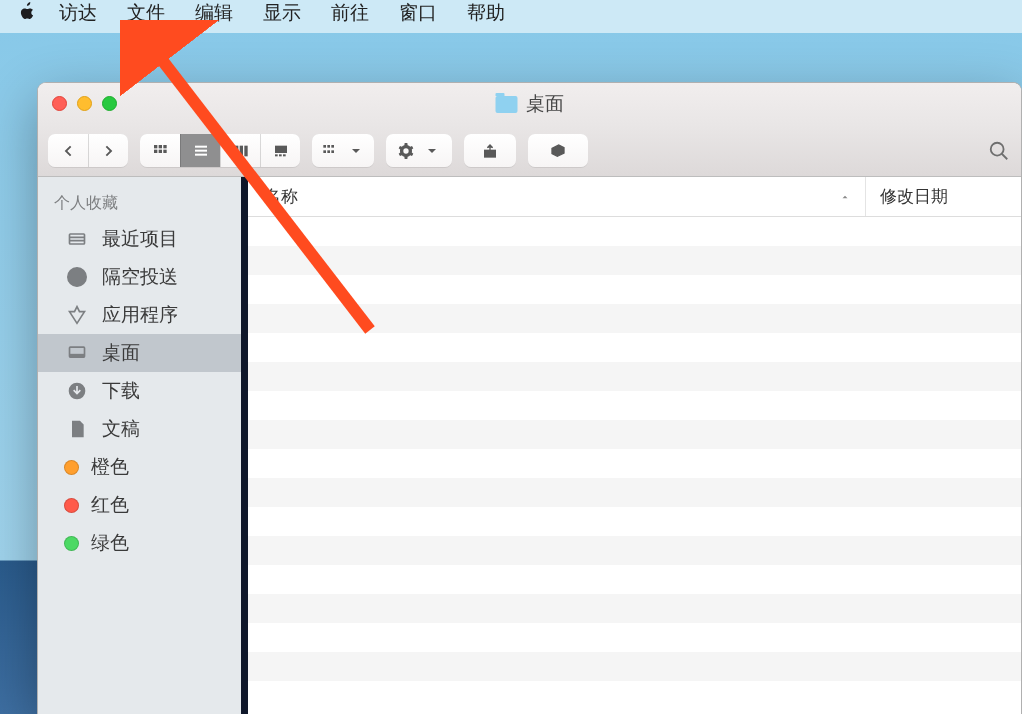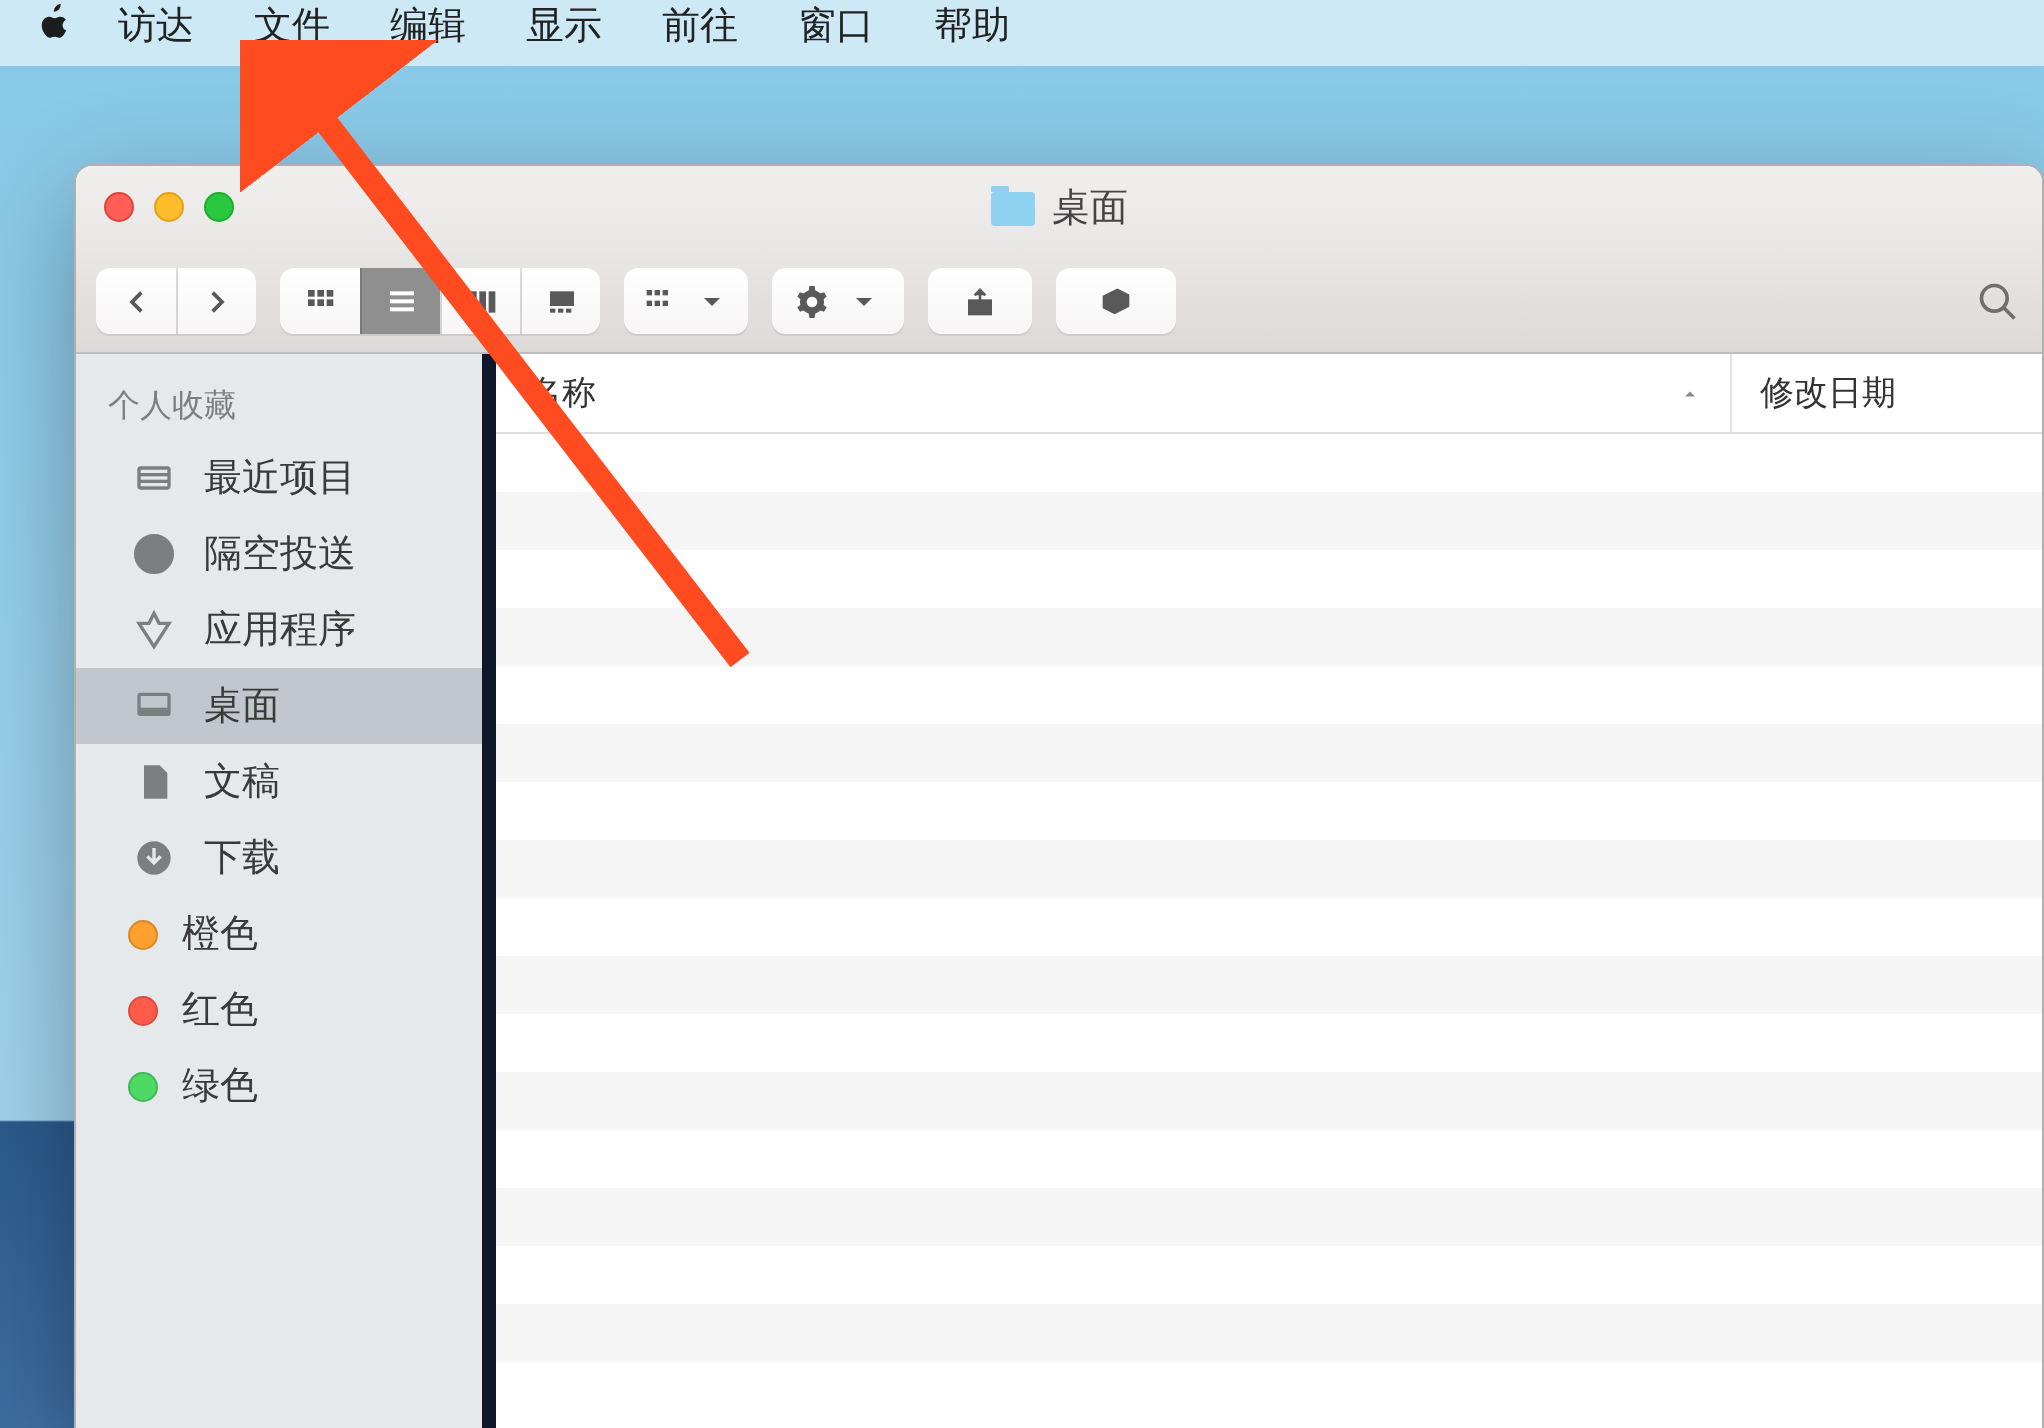--- a/index.html
+++ b/index.html
@@ -241,35 +241,35 @@
         <span class="ico">
             <svg viewBox="0 0 24 24">
               <rect x="3" y="5" width="18" height="12" rx="1" fill="none" stroke="currentColor" stroke-width="2"></rect>
               <rect x="3" y="13" width="18" height="4" fill="currentColor"></rect>
             </svg>
           </span>
         <span>桌面</span>
       </div>
       <div class="side-item">
         <span class="ico">
+            <svg viewBox="0 0 24 24">
+              <circle cx="12" cy="12" r="10" fill="currentColor"></circle>
+              <path d="M12 6v8m-4-3l4 4 4-4" stroke="#e5e9ec" stroke-width="2" fill="none"></path>
+            </svg>
+          </span>
+        <span>下载</span>
+      </div>
+      <div class="side-item">
+        <span class="ico">
             <svg viewBox="0 0 24 24" fill="none" stroke="currentColor" stroke-width="2">
               <path d="M7 3h8l4 4v14H7z"></path>
               <path d="M15 3v4h4"></path>
             </svg>
           </span>
         <span>文稿</span>
-      </div>
-      <div class="side-item">
-        <span class="ico">
-            <svg viewBox="0 0 24 24">
-              <circle cx="12" cy="12" r="10" fill="currentColor"></circle>
-              <path d="M12 6v8m-4-3l4 4 4-4" stroke="#e5e9ec" stroke-width="2" fill="none"></path>
-            </svg>
-          </span>
-        <span>下载</span>
       </div>
 
 
       <div class="side-item">
         <span class="tag-dot" style="background:#ff9f2e;border:1px solid rgba(0,0,0,.15)"></span>
         <span>橙色</span>
       </div>
       <div class="side-item">
         <span class="tag-dot" style="background:#ff5a4a;border:1px solid rgba(0,0,0,.15)"></span>
         <span>红色</span>

